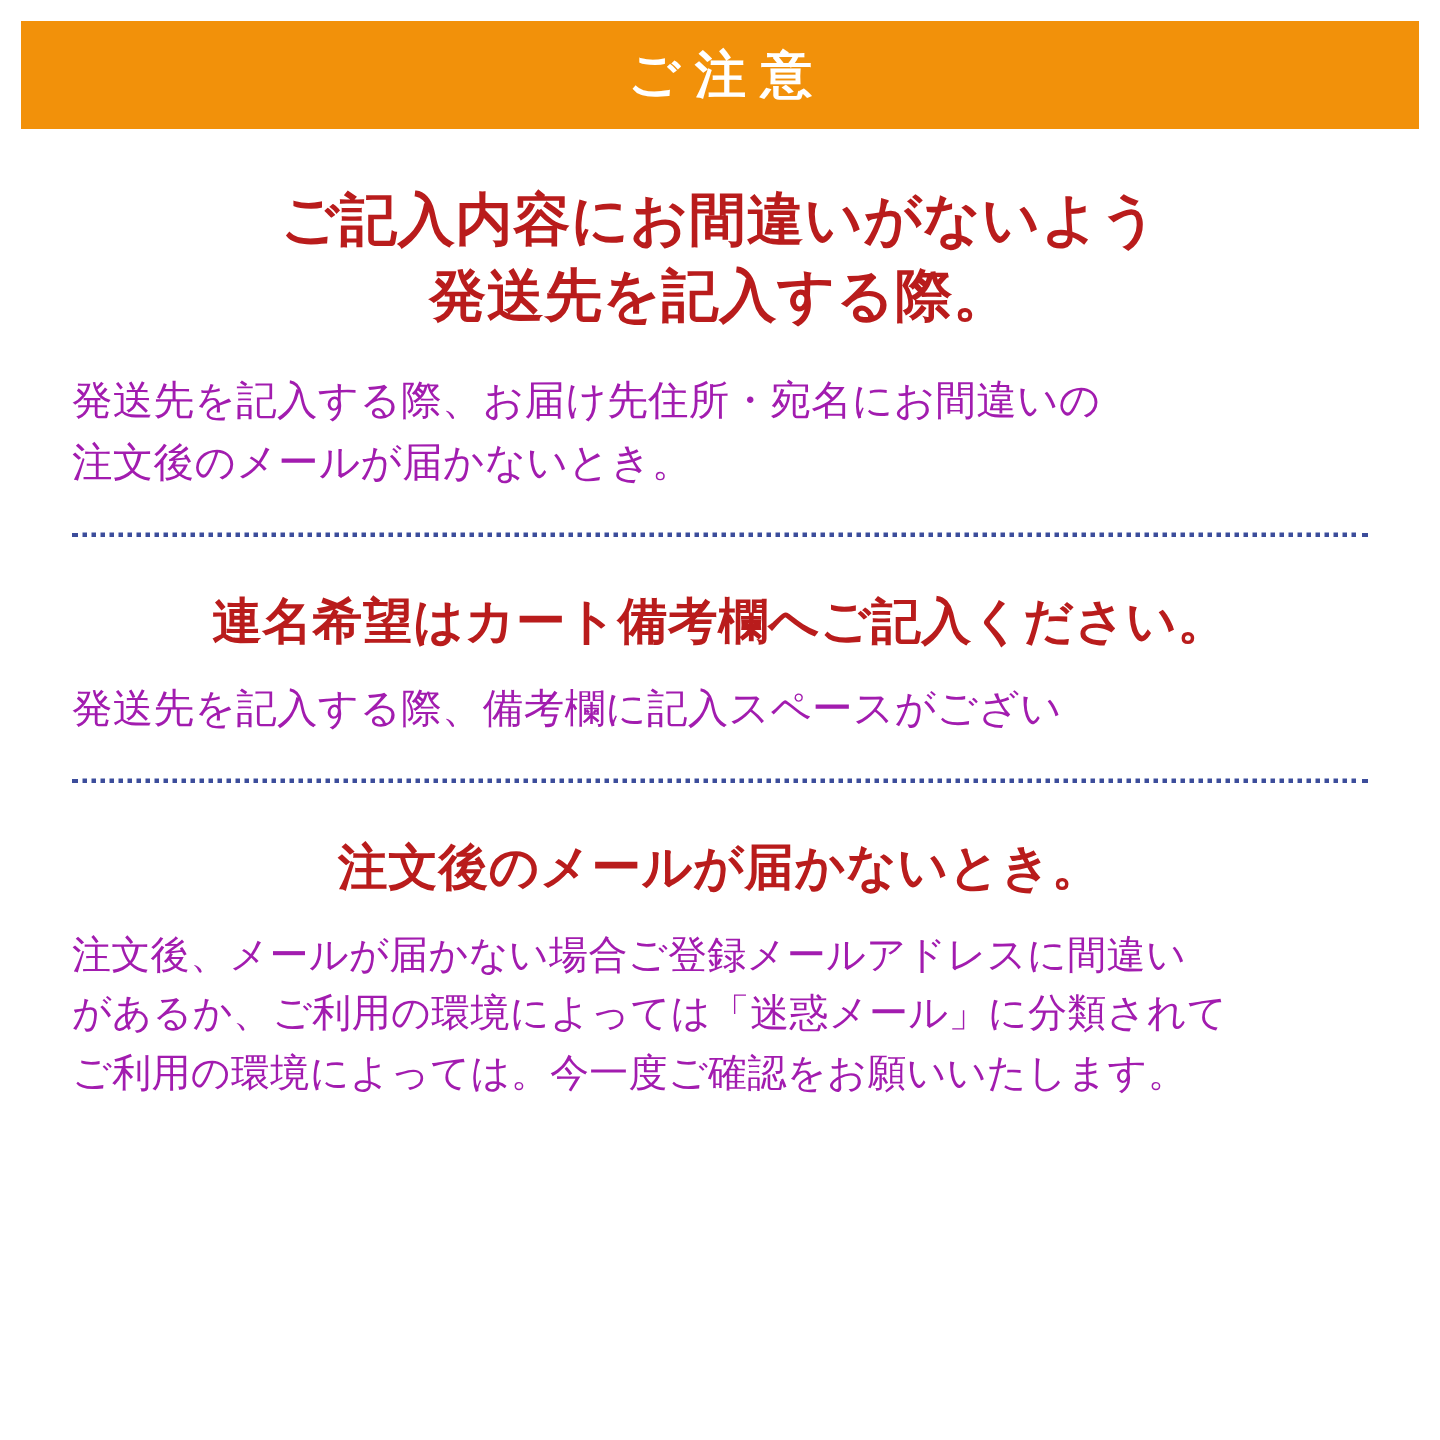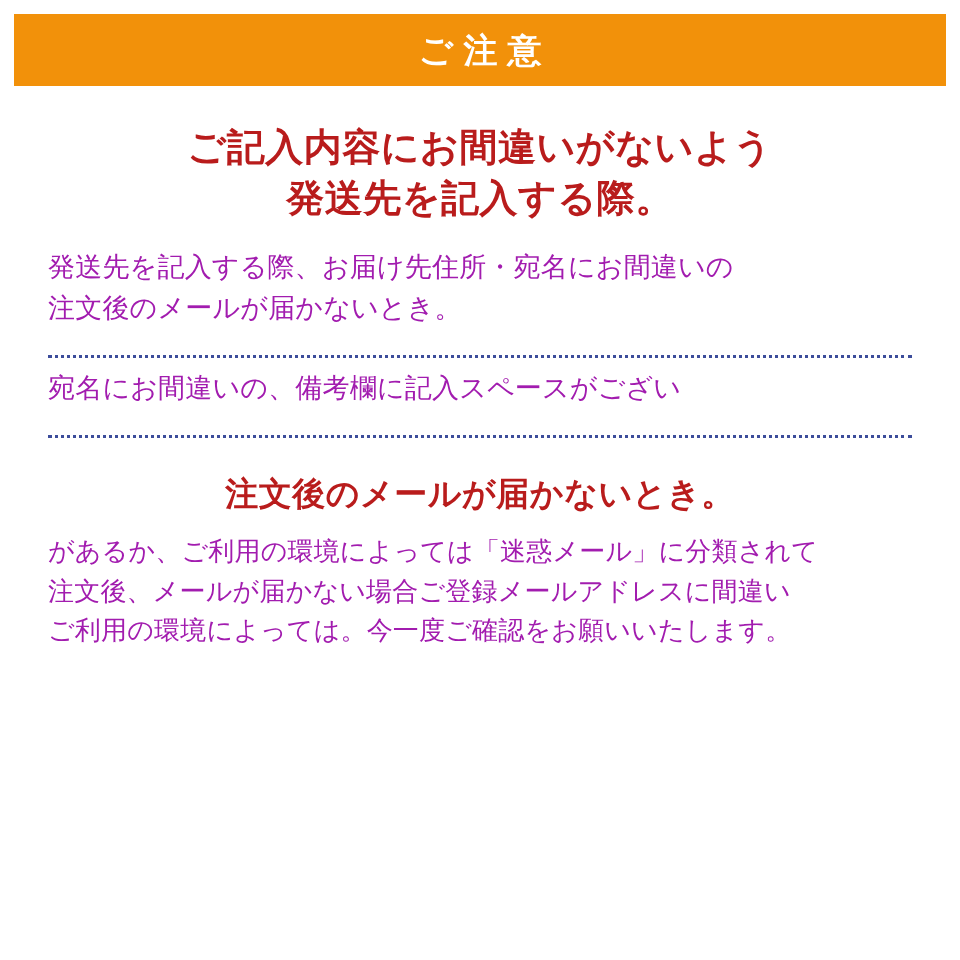--- a/index.html
+++ b/index.html
@@ -98,32 +98,35 @@
       </div>
       <div class="body-text">
         <span class="body-line">発送先を記入する際、お届け先住所・宛名にお間違いの</span>
         <span class="body-line">注文後のメールが届かないとき。</span>
       </div>
     </div>
 
     <div class="divider"></div>
 
     <div class="section">
+      <div class="section-heading mid">
+        <span class="heading-line">連名希望はカート備考欄へご記入ください。</span>
+      </div>
       <div class="body-text">
-        <span class="body-line">宛名にお間違いの、備考欄に記入スペースがござい</span>
+        <span class="body-line">発送先を記入する際、備考欄に記入スペースがござい</span>
       </div>
     </div>
 
     <div class="divider"></div>
 
     <div class="section section-last">
       <div class="section-heading mid">
         <span class="heading-line">注文後のメールが届かないとき。</span>
       </div>
       <div class="body-text">
+        <span class="body-line">注文後、メールが届かない場合ご登録メールアドレスに間違い</span>
         <span class="body-line">があるか、ご利用の環境によっては「迷惑メール」に分類されて</span>
-        <span class="body-line">注文後、メールが届かない場合ご登録メールアドレスに間違い</span>
         <span class="body-line">ご利用の環境によっては。今一度ご確認をお願いいたします。</span>
       </div>
     </div>
 
   </div>
 </div>
 
 </body></html>

